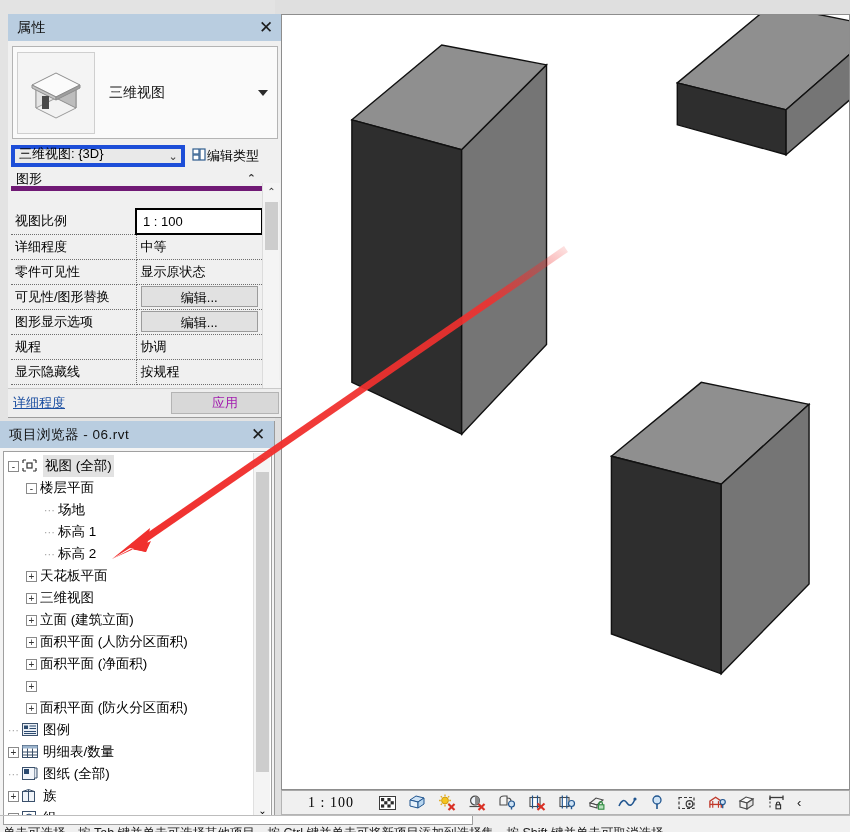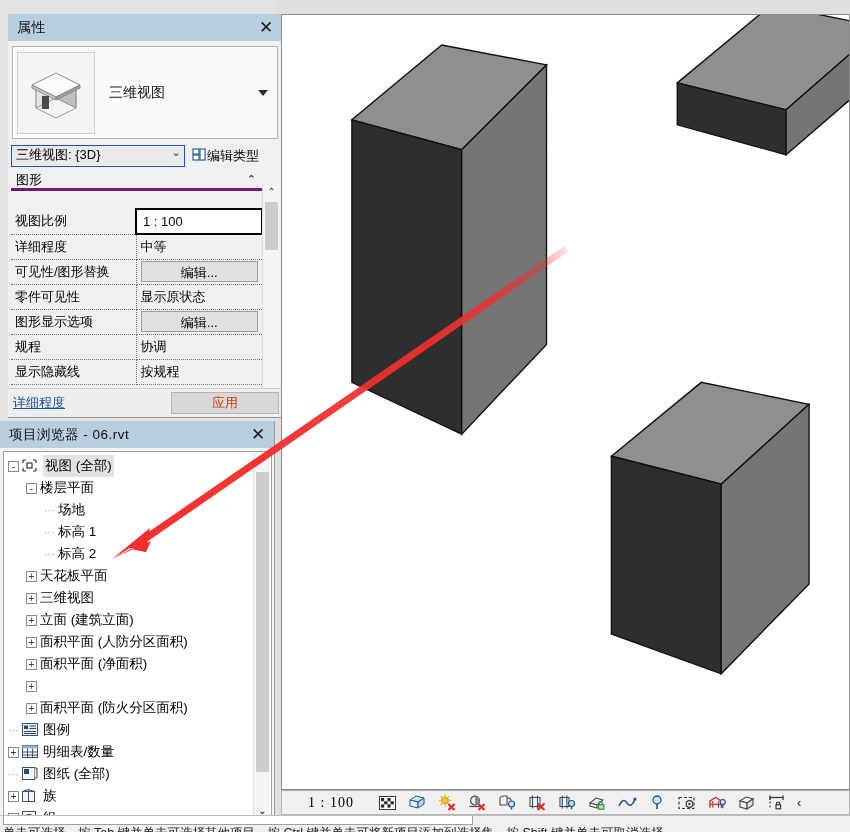--- a/index.html
+++ b/index.html
@@ -44,35 +44,35 @@
   .type-name { margin-left:14px; font-size:14px; color:#111; }
   .type-caret {
     position:absolute; right:9px; top:50%; transform:translateY(-50%);
     width:0;height:0;border-left:5px solid transparent;border-right:5px solid transparent;
     border-top:6px solid #2b2b2b;
   }
 
   
   .combo-row { display:flex; align-items:center; margin:6px 3px 0 3px; height:22px; }
   .combo {
-    flex:0 0 174px; height:22px; background:#e9e9e9; border:1px solid #1d4ed8;
-    display:flex; align-items:flex-start; padding-left:4px; position:relative; font-size:13px;
+    flex:0 0 174px; height:22px; background:#e9e9e9; border:4px solid #1d4ed8;
+    display:flex; align-items:flex-end; padding-left:4px; position:relative; font-size:13px;
   }
   .combo .cv { flex:1; }
   .combo .chev {
     width:16px; text-align:center; color:#404040; font-size:11px;
   }
   .edit-type { display:flex; align-items:center; margin-left:7px; cursor:pointer; }
   .edit-type .lbl { font-size:13px; }
 
   
   .grp-hdr {
     margin:4px 3px 0 3px; height:20px; background:#f0f0f0;
     display:flex; align-items:center; padding-left:5px; font-size:13px;
-    border-bottom:3px solid #701a75; position:relative; width:251px;
+    border-bottom:5px solid #701a75; position:relative; width:251px;
   }
   .grp-hdr .dblchev { position:absolute; right:6px; font-size:11px; color:#333; font-weight:bold;}
 
   
   #param-area { position:absolute; left:3px; top:194px; width:251px; height:189px; overflow:hidden; }
   table.params { border-collapse:collapse; width:251px; table-layout:fixed; }
   table.params td {
     height:25px; font-size:13px; padding:0 4px; vertical-align:middle;
     border-bottom:1px dotted #6f6f6f; white-space:nowrap; overflow:hidden;
   }
@@ -100,21 +100,21 @@
   
   .props-footer {
     position:absolute; left:0; bottom:0; width:275px; height:29px;
     background:#eeeeee; border-top:1px solid #c9c9c9; display:flex; align-items:center;
   }
   .help-link {
     margin-left:5px; font-size:13px; color:#1c4fa1; text-decoration:underline; cursor:pointer;
   }
   .apply-btn {
     position:absolute; right:4px; width:108px; height:22px; background:#d8d8d8;
-    border:1px solid #b4b4b4; color:#c2410c; font-size:13px;
+    border:1px solid #b4b4b4; color:#a21caf; font-size:13px;
     display:flex; align-items:center; justify-content:center;
   }
 
   
   #browser-panel {
     position:absolute; left:0; top:421px; width:275px; height:411px;
     background:#f4f4f4; border-right:1px solid #9b9b9b;
   }
   #browser-panel .panel-title .ttl { font-size:13.5px; }
   .tree-wrap {
@@ -231,28 +231,28 @@
           <tbody id="params-body">
               <tr>
                 <td class="pkey">视图比例</td>
                 <td class="pval focused">1 : 100</td>
               </tr>
               <tr>
                 <td class="pkey">详细程度</td>
                 <td class="pval">中等</td>
               </tr>
               <tr>
+                <td class="pkey">零件可见性</td>
+                <td class="pval">显示原状态</td>
+              </tr>
+              <tr>
                 <td class="pkey">可见性/图形替换</td>
                 <td class="pval">
                   <span class="cellbtn">编辑...</span>
                 </td>
-              </tr>
-              <tr>
-                <td class="pkey">零件可见性</td>
-                <td class="pval">显示原状态</td>
               </tr>
               <tr>
                 <td class="pkey">图形显示选项</td>
                 <td class="pval">
                   <span class="cellbtn">编辑...</span>
                 </td>
               </tr>
               <tr>
                 <td class="pkey">规程</td>
                 <td class="pval">协调</td>

